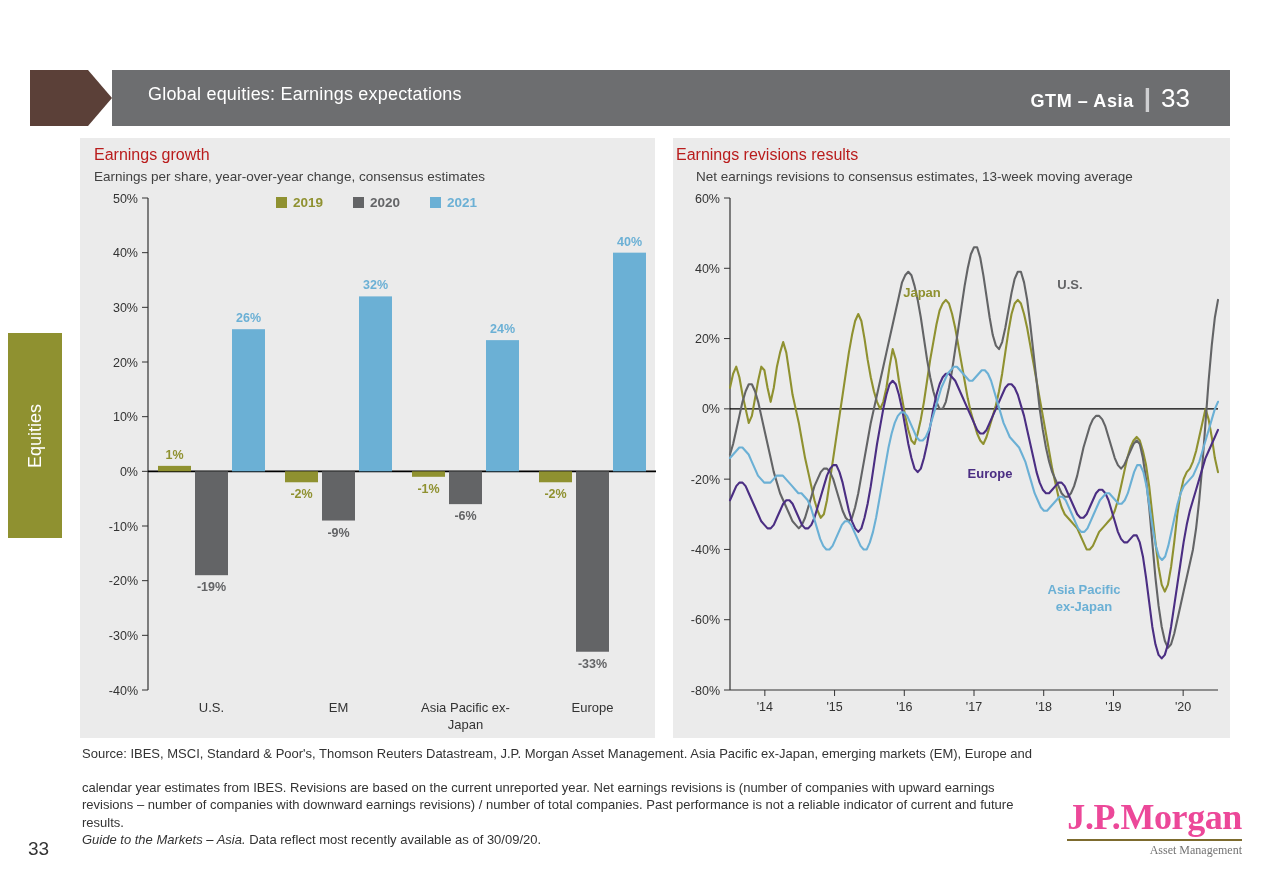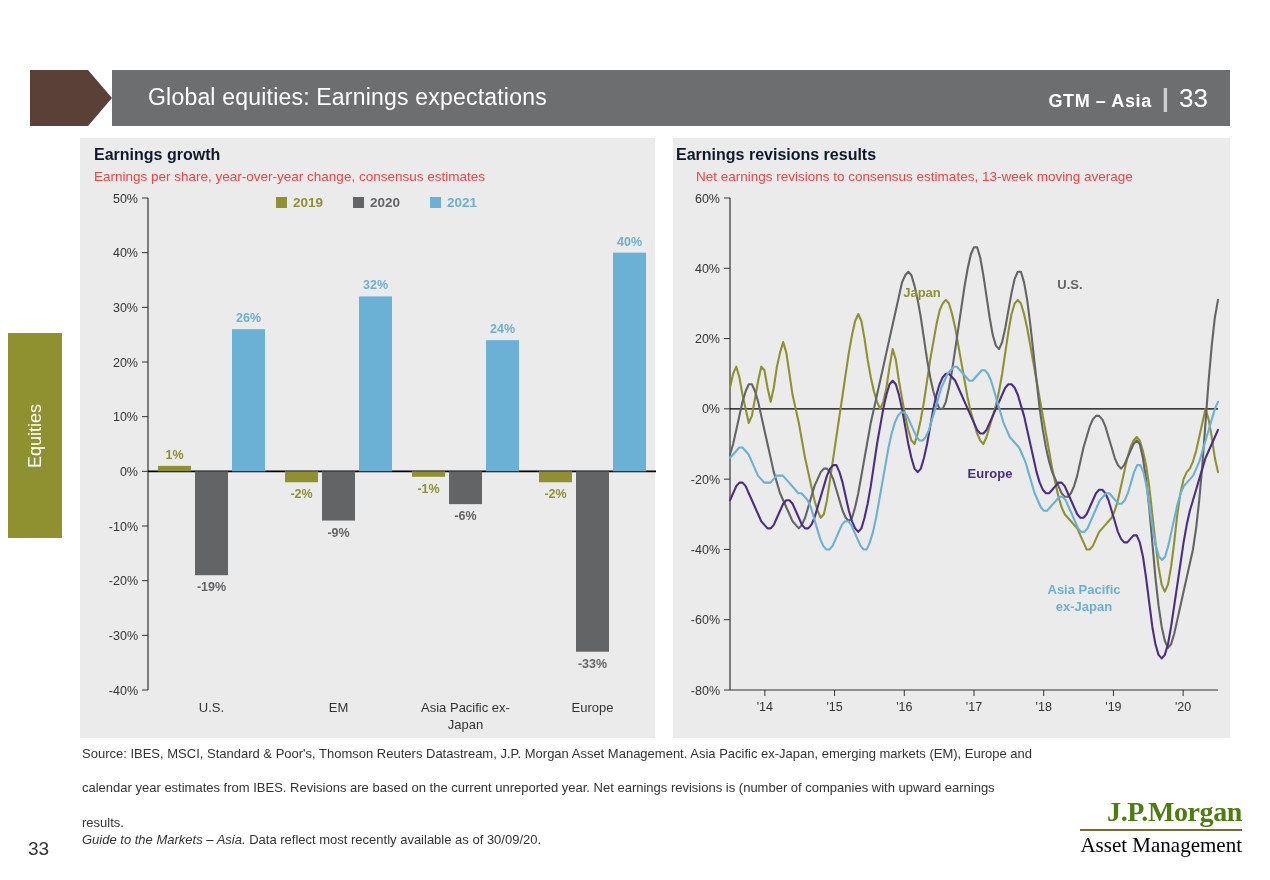--- a/index.html
+++ b/index.html
@@ -38,27 +38,27 @@
     left: 82px;
     top: 0;
     right: 0;
     height: 56px;
     background: #6d6e70;
   }
   .header-title {
     position: absolute;
     left: 118px;
     top: 14px;
-    font-size: 23px;
+    font-size: 18px;
     color: #ffffff;
     letter-spacing: 0.2px;
   }
   .header-right {
     position: absolute;
-    right: 22px;
+    right: 40px;
     top: 13px;
     display: flex;
     align-items: baseline;
     gap: 10px;
     color: #ffffff;
   }
   .header-gtm {
     font-size: 18px;
     font-weight: bold;
     letter-spacing: 0.6px;
@@ -96,27 +96,27 @@
   .panel {
     position: absolute;
     background: #ebebeb;
   }
   .panel-left  { left: 80px;  top: 138px; width: 575px; height: 600px; }
   .panel-right { left: 673px; top: 138px; width: 557px; height: 600px; }
 
   .panel-title {
     position: absolute;
     font-size: 16px;
-    font-weight: bold;
-    color: #0f172a;
+    font-weight: normal;
+    color: #b91c1c;
   }
   .panel-sub {
     position: absolute;
     font-size: 13.5px;
-    color: #ef4444;
+    color: #404040;
   }
 
   
   .chart-svg { position: absolute; left: 0; top: 0; }
 
   .axis-label {
     font-size: 12.5px;
     fill: #333333;
     font-family: "Liberation Sans", sans-serif;
   }
@@ -162,34 +162,35 @@
   }
 
   .logo {
     position: absolute;
     right: 28px;
     bottom: 22px;
     text-align: right;
     color: #6b5a2a;
   }
   .logo-top {
-    font-size: 28px;
+    font-size: 36px;
     font-weight: bold;
     letter-spacing: -0.4px;
-    color: #4d7c0f;
+    color: #ec4899;
     font-family: "Liberation Serif", serif;
+    text-align: center;
   }
   .logo-rule {
     height: 2px;
     background: #7d6b2e;
     margin: 1px 0 2px 0;
   }
   .logo-bot {
-    font-size: 21px;
-    color: #000000;
+    font-size: 12px;
+    color: #737373;
     font-family: "Liberation Serif", serif;
   }
 </style>
 </head>
 <body>
 
 <div class="header-wrap">
   <div class="header-arrow"></div>
   <div class="header-bar"></div>
   <div class="header-title">Global equities: Earnings expectations</div>
@@ -314,21 +315,21 @@
     <text x="1070" y="289" text-anchor="middle" class="series-label" fill="#636466">U.S.</text>
     <text x="990" y="478" text-anchor="middle" class="series-label" fill="#4b2e83">Europe</text>
     <text x="1084" y="594" text-anchor="middle" class="series-label" fill="#6bb0d5">Asia Pacific</text>
     <text x="1084" y="611" text-anchor="middle" class="series-label" fill="#6bb0d5">ex-Japan</text>
   </svg>
 
 <div class="source">
   <span>Source: IBES, MSCI, Standard &amp; Poor's, Thomson Reuters Datastream, J.P. Morgan Asset Management. Asia Pacific ex-Japan, emerging markets (EM), Europe and</span><br>
   <br>
   <span>calendar year estimates from IBES. Revisions are based on the current unreported year. Net earnings revisions is (number of companies with upward earnings</span><br>
-  <br>
+  <span>revisions – number of companies with downward earnings revisions) / number of total companies. Past performance is not a reliable indicator of current and future</span><br>
   <span>results.</span><br>
   <span class="ital">Guide to the Markets – Asia.</span><span> Data reflect most recently available as of 30/09/20.</span>
 </div>
 
 <div class="page-num-bl">33</div>
 
 <div class="logo">
   <div class="logo-top">J.P.Morgan</div>
   <div class="logo-rule"></div>
   <div class="logo-bot">Asset Management</div>

